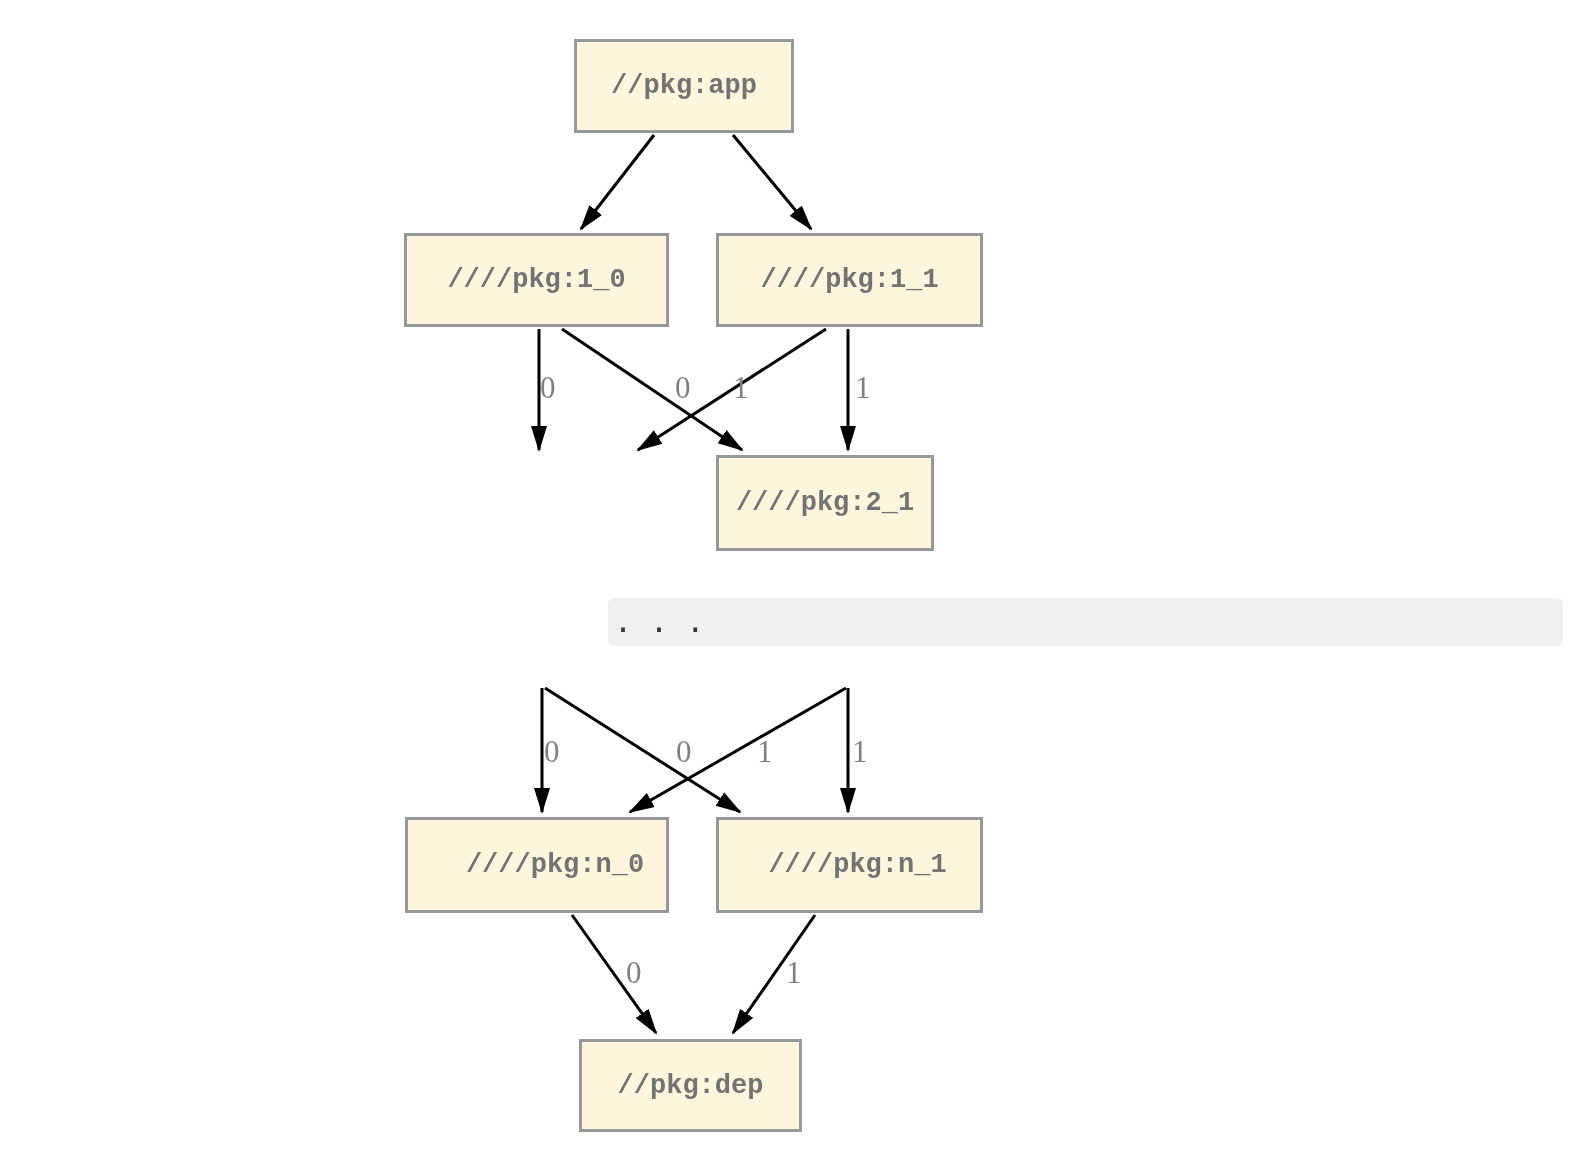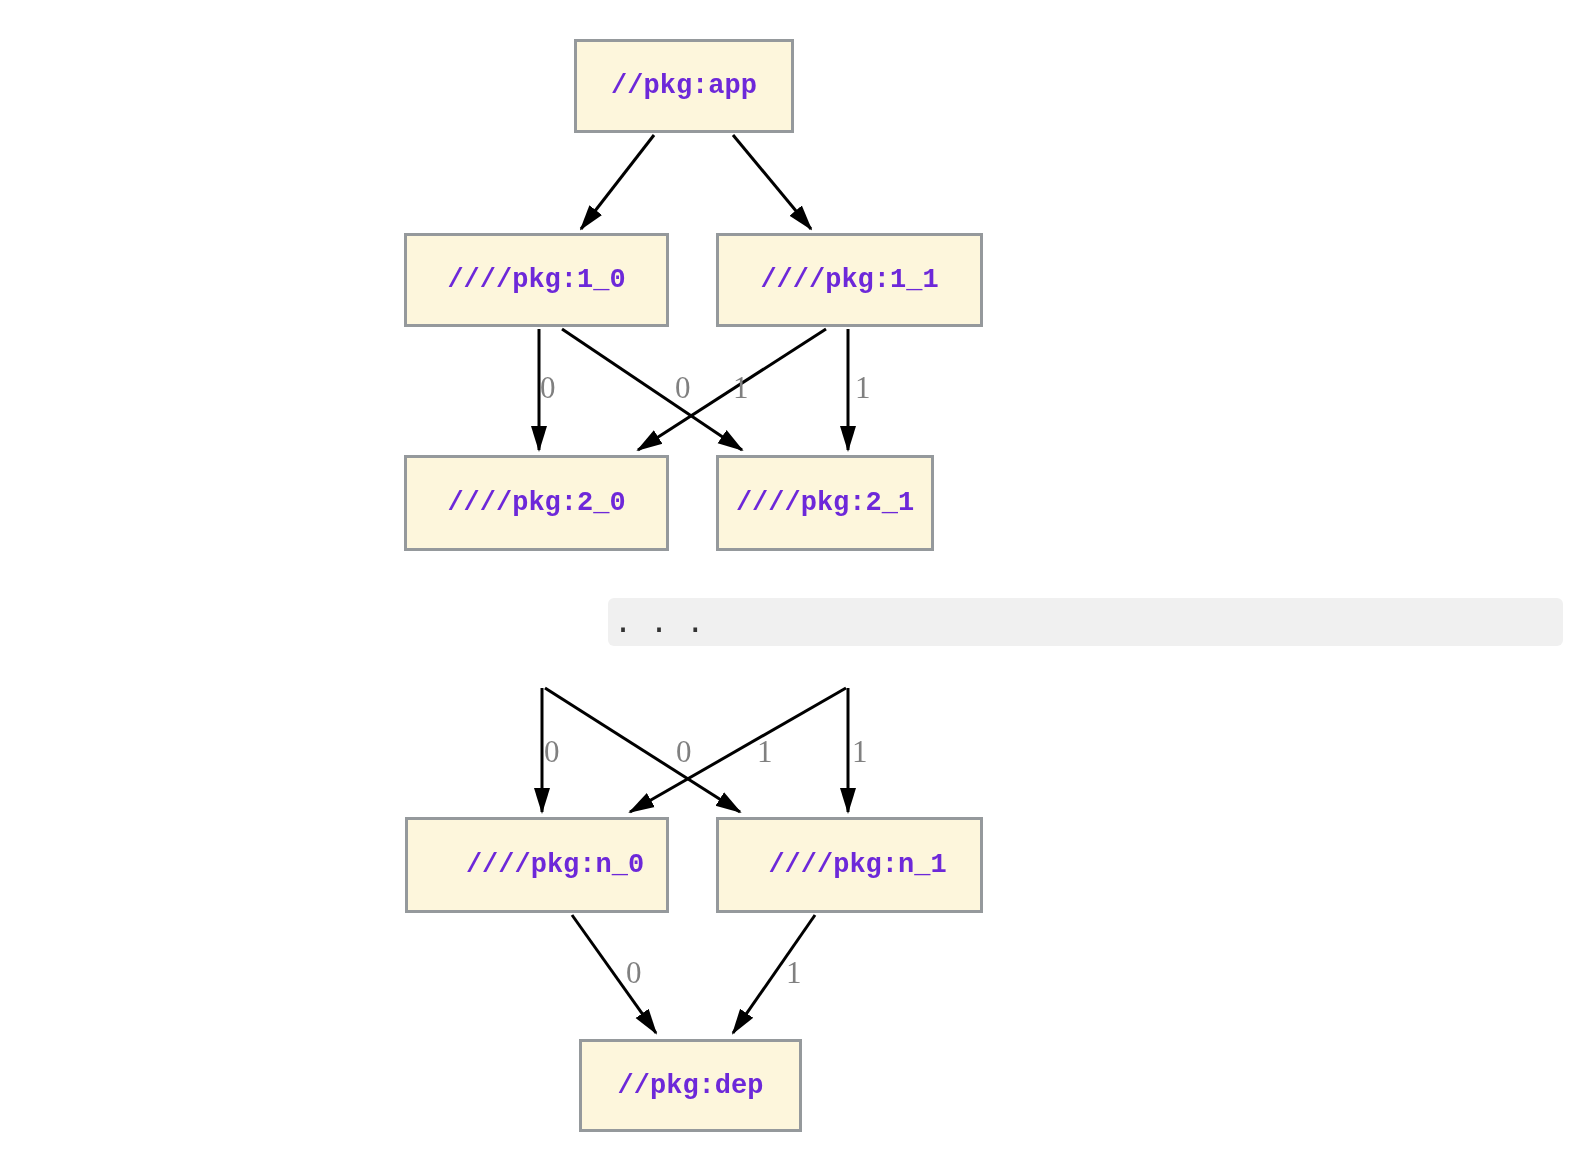--- a/index.html
+++ b/index.html
@@ -9,21 +9,21 @@
   }
   .edges{position:absolute;left:0;top:0;width:1592px;height:1162px;}
   .edge{stroke:var(--edge,#000000);stroke-width:3;fill:none;}
   .ah{fill:var(--edge,#000000);}
   .node{
     position:absolute;box-sizing:border-box;
     background:var(--node-fill,#FDF6DC);
     border:3px solid var(--node-border,#95999C);
     display:flex;align-items:center;justify-content:center;
     font-family:"Liberation Mono","DejaVu Sans Mono",monospace;
-    font-weight:bold;font-size:27px;color:#6d28d9;white-space:pre;
+    font-weight:bold;font-size:27px;color:#737373;white-space:pre;
   }
   .n-app {left:574px;top:39px;  width:220px;height:94px;}
   .n-1_0 {left:404px;top:233px; width:265px;height:94px;text-align:center;}
   .n-1_1 {left:716px;top:233px; width:267px;height:94px;}
   .n-2_0 {left:404px;top:455px; width:265px;height:96px;}
   .n-2_1 {left:716px;top:455px; width:218px;height:96px;}
   .n-n_0 {left:405px;top:817px; width:264px;height:96px;padding-left:36px;}
   .n-n_1 {left:716px;top:817px; width:267px;height:96px;padding-left:16px;}
   .n-dep {left:579px;top:1039px;width:223px;height:93px;}
   .elabel{
@@ -75,21 +75,20 @@
     <line class="edge" x1="846" y1="688" x2="630" y2="812" marker-end="url(#arrow)"></line>
     <line class="edge" x1="848" y1="688" x2="848" y2="812" marker-end="url(#arrow)"></line>
 
     <line class="edge" x1="572" y1="915" x2="656" y2="1033" marker-end="url(#arrow)"></line>
     <line class="edge" x1="815" y1="915" x2="733" y2="1033" marker-end="url(#arrow)"></line>
   </svg>
 
   <div class="node n-app">//pkg:app</div>
   <div class="node n-1_0">////pkg:1_0</div>
   <div class="node n-1_1">////pkg:1_1</div>
-  <div class="node n-2_0">////pkg:2_0</div>
   <div class="node n-2_1">////pkg:2_1</div>
   <div class="node n-n_0">////pkg:n_0</div>
   <div class="node n-n_1">////pkg:n_1</div>
   <div class="node n-dep">//pkg:dep</div>
 
   <span class="elabel el2">0</span>
   <span class="elabel el3">1</span>
   <span class="elabel el4">0</span>
   <span class="elabel el5">1</span>
   <span class="elabel el6">0</span>

